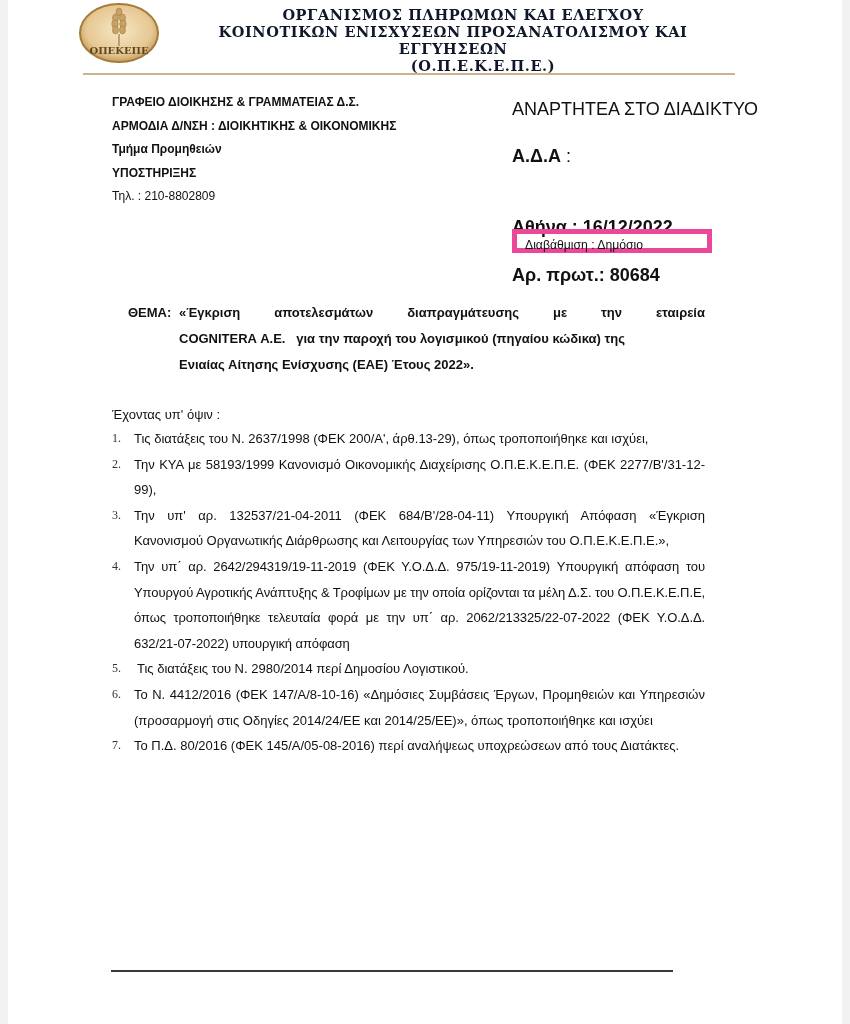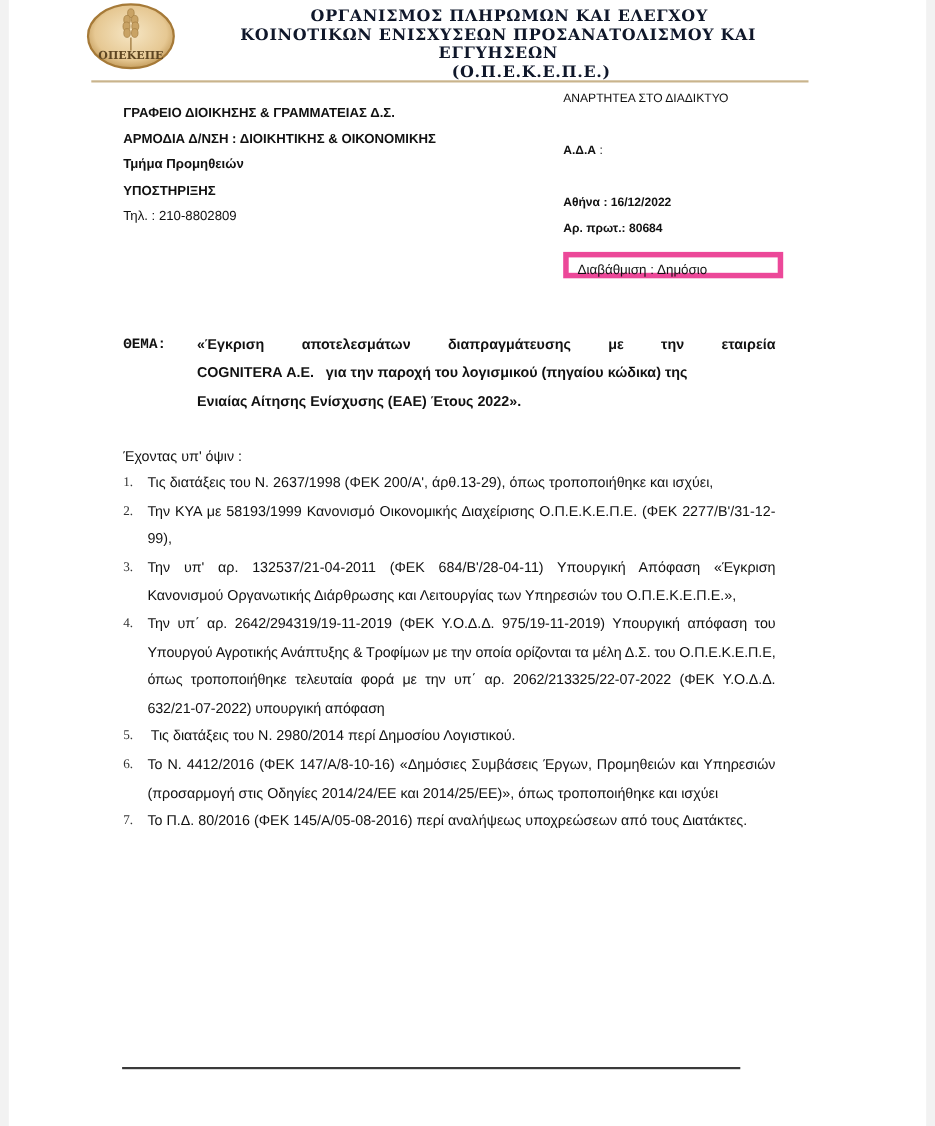--- a/index.html
+++ b/index.html
@@ -31,35 +31,35 @@
     .org .l1 { padding-left: 20px; }
     .org .l3 { padding-left: 60px; }
     .head-rule {
       position: absolute; left: 75px; top: 73px; width: 652px; height: 2px;
       background: #c9b48c;
     }
     
     .sender { position: absolute; left: 104px; top: 91px; font-size: 12px; line-height: 23.5px; }
     .sender .b { font-weight: bold; }
     .sender div { white-space: nowrap; }
-    .meta { position: absolute; left: 504px; top: 79px; font-size: 11px; line-height: 23.5px; }
-    .meta .b { font-weight: bold; }
+    .meta { position: absolute; left: 504px; top: 98px; font-size: 18px; line-height: 23.5px; }
+    .meta .b { font-weight: bold; margin-top: 24px; }
     .meta .gap1 { height: 23.5px; }
     .meta .gap2 { height: 23.5px; }
     .classbox {
       position: absolute; left: 504px; top: 229px; width: 200px; height: 24px;
       border: 5px solid #ec4899; font-size: 12.2px; line-height: 22px; padding-left: 8px;
       box-sizing: border-box;
     }
     
     .subject {
       position: absolute; left: 104px; top: 300px; width: 593px;
       font-size: 13px; font-weight: bold; line-height: 26px;
     }
-    .subject .label { position: absolute; left: 0; top: 0; font-family: Liberation Mono, monospace; }
+    .subject .label { position: absolute; left: 16px; top: 0; }
     .subject .text { margin-left: 67px; text-align: justify; text-align-last: left; }
     .subject .row1 { display: flex; justify-content: space-between; }
     
     .intro { position: absolute; left: 104px; top: 404px; font-size: 13px; line-height: 22px; }
     .items {
       position: absolute; left: 104px; top: 426px; width: 593px;
       font-size: 13px; line-height: 25.6px;
       margin: 0; padding: 0; list-style: none;
     }
     .items li { position: relative; padding-left: 22px; }

